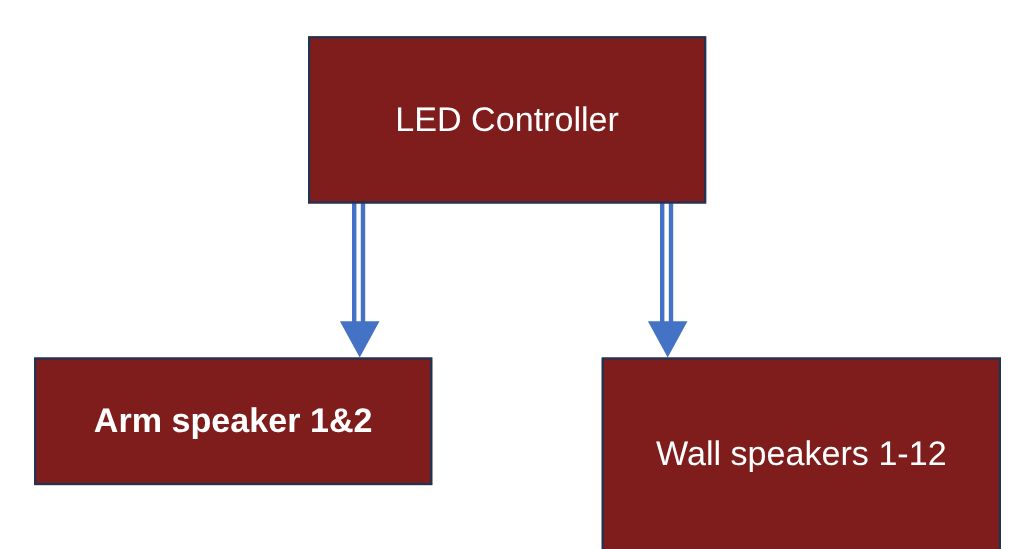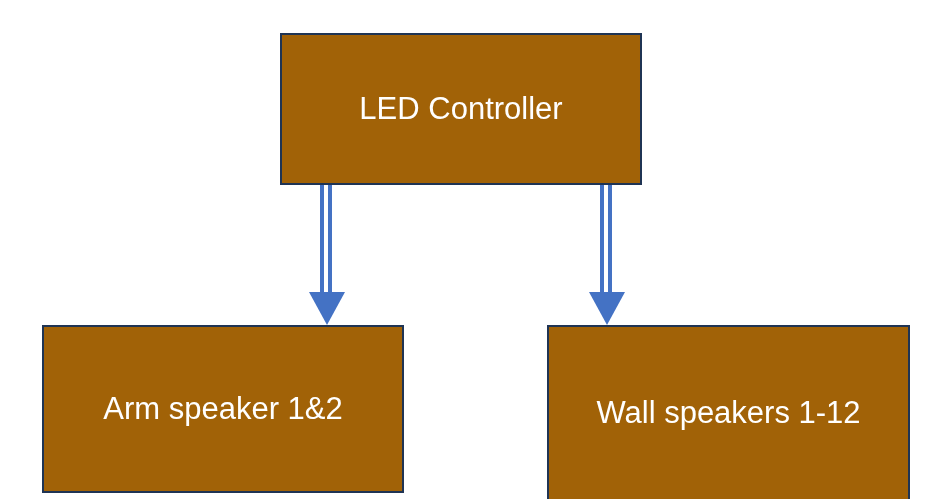--- a/index.html
+++ b/index.html
@@ -1,29 +1,29 @@
 <!DOCTYPE html>
 <html><head>
 <meta charset="utf-8">
 <style>
   html, body { margin: 0; padding: 0; background: #ffffff; }
   body { width: 937px; height: 499px; position: relative; overflow: hidden; font-family: "Liberation Sans", sans-serif; }
   .box {
     position: absolute;
-    background: #a16207;
+    background: #7f1d1d;
     border: 2px solid #1F3454;
     box-sizing: border-box;
     color: #ffffff;
     display: flex; flex-direction: column; align-items: center; justify-content: center;
     text-align: center;
     font-size: 31px;
     line-height: 1.45;
   }
   #box-top { left: 280px; top: 33px; width: 362px; height: 152px; }
-  #box-left { left: 42px; top: 325px; width: 362px; height: 168px; }
+  #box-left { left: 31px; top: 325px; width: 362px; height: 116px; font-weight: bold; }
   #box-right { left: 547px; top: 325px; width: 363px; height: 176px; }
   svg.arrows { position: absolute; left: 0; top: 0; width: 937px; height: 499px; }
 </style>
 </head>
 <body>
 
 <svg class="arrows">
   <g>
     <rect x="320" y="184" width="4" height="110" fill="#4472C4"></rect>
     <rect x="328" y="184" width="4" height="110" fill="#4472C4"></rect>

